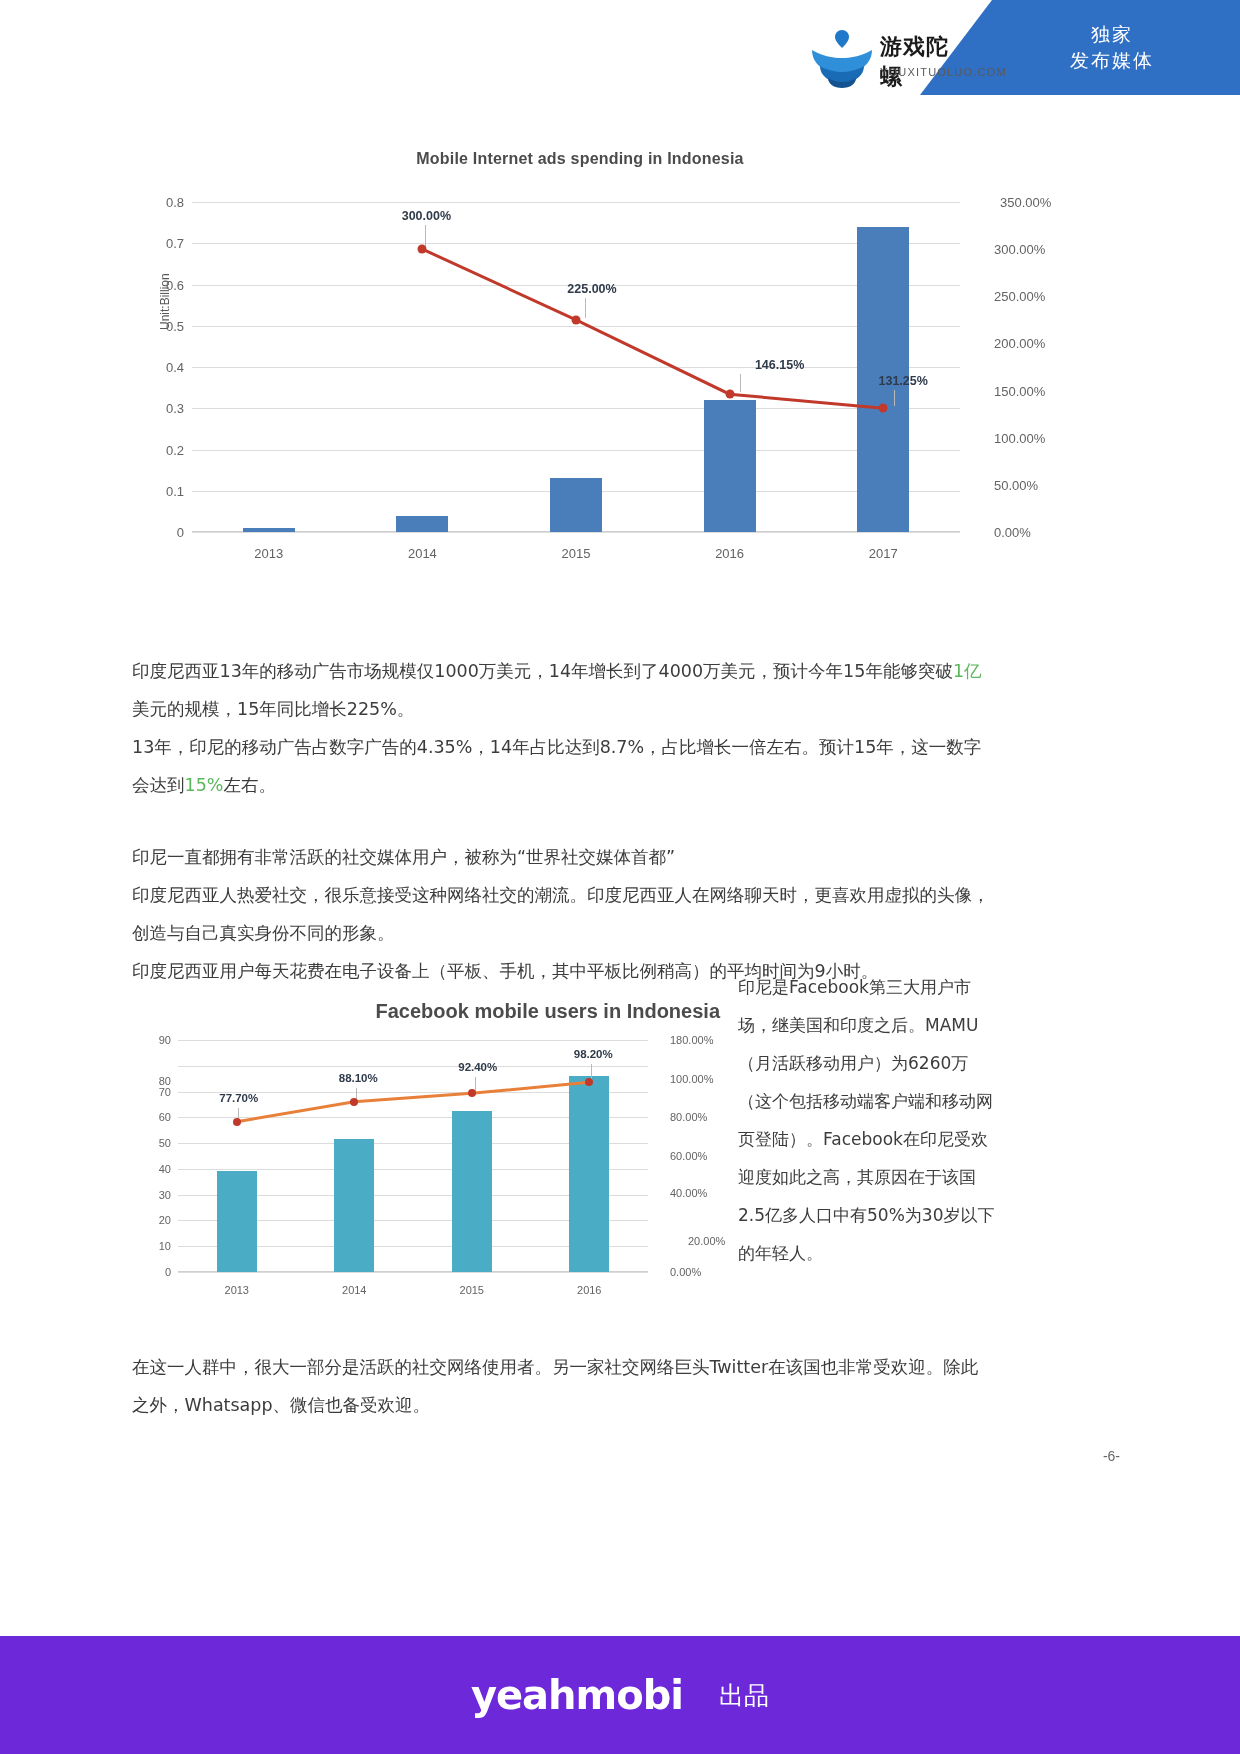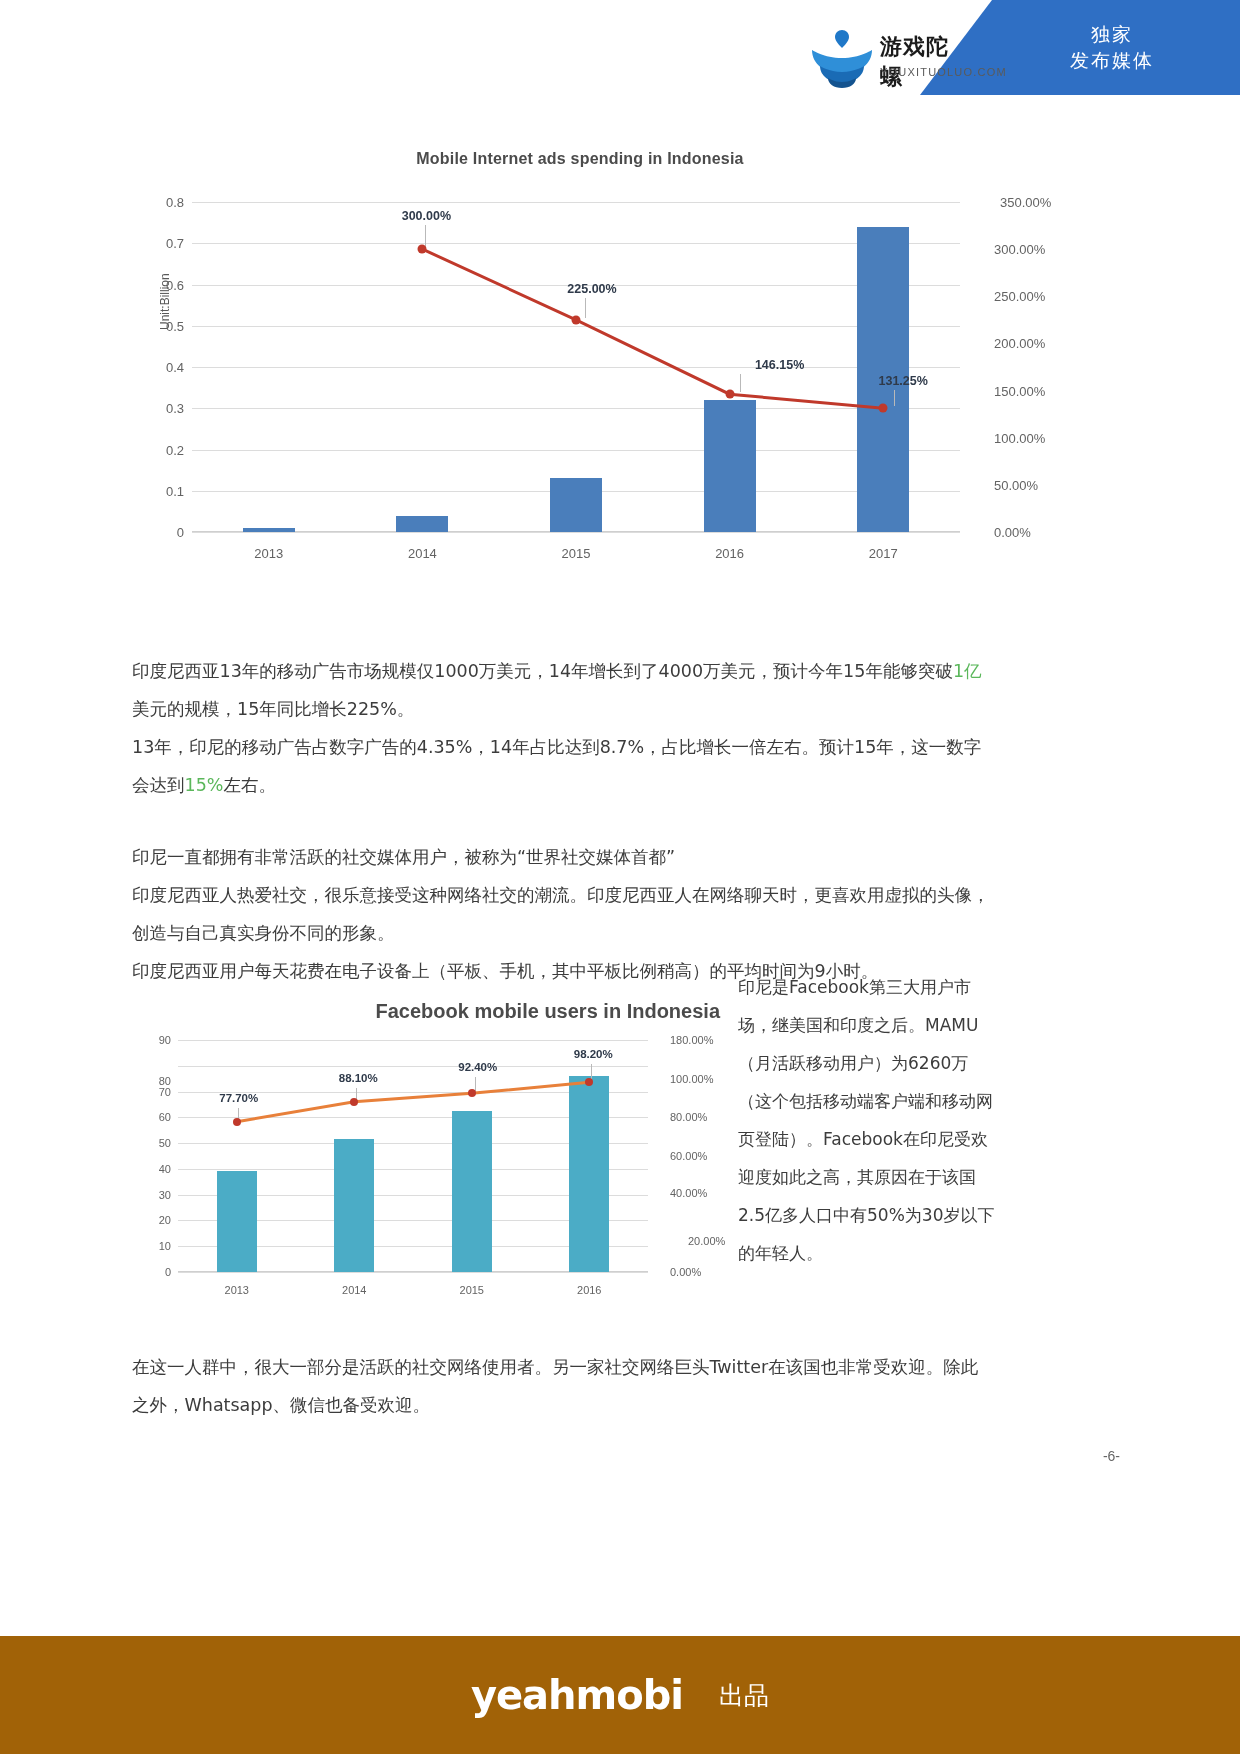--- a/index.html
+++ b/index.html
@@ -135,21 +135,21 @@
     font-family: "DejaVu Sans", sans-serif;
   }
 
   
   .pagenum {
     position: absolute; right: 120px; top: 1448px;
     font-size: 14px; color: #666;
   }
   .footer {
     position: absolute; left: 0; bottom: 0; width: 1240px; height: 118px;
-    background: #a16207;
+    background: #6d28d9;
   }
   .footer-inner {
     position: absolute; left: 50%; top: 50%; transform: translate(-50%,-50%);
     display: flex; align-items: center; gap: 36px;
   }
   .footer-logo {
     font-size: 40px; font-weight: bold; color: #ffffff;
     font-family: "DejaVu Sans", sans-serif; letter-spacing: -1px;
   }
   .footer-word { font-size: 25px; color: #ffffff; font-family: "DejaVu Sans", sans-serif; }

